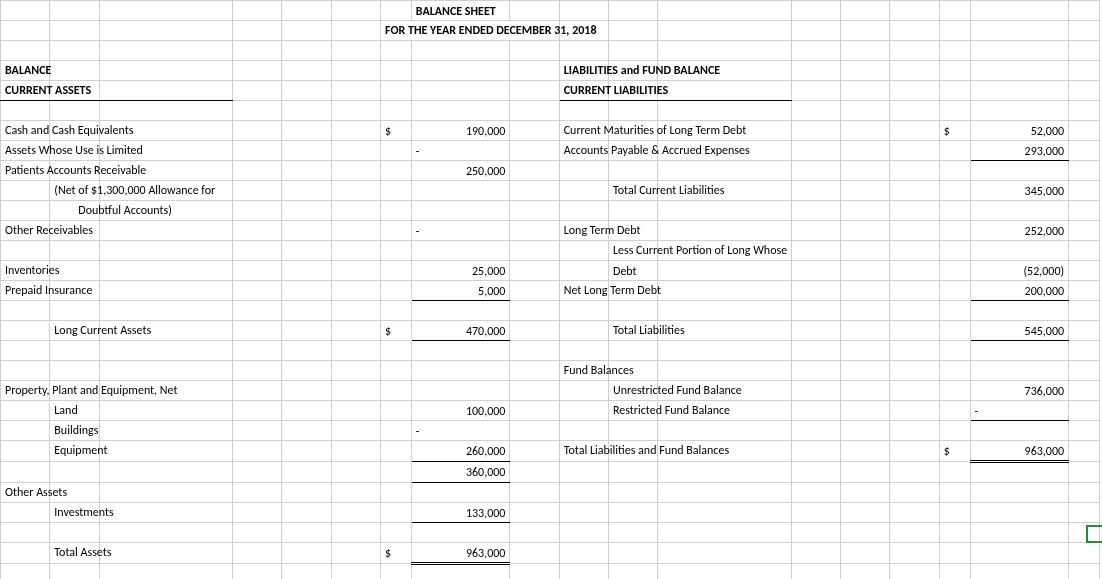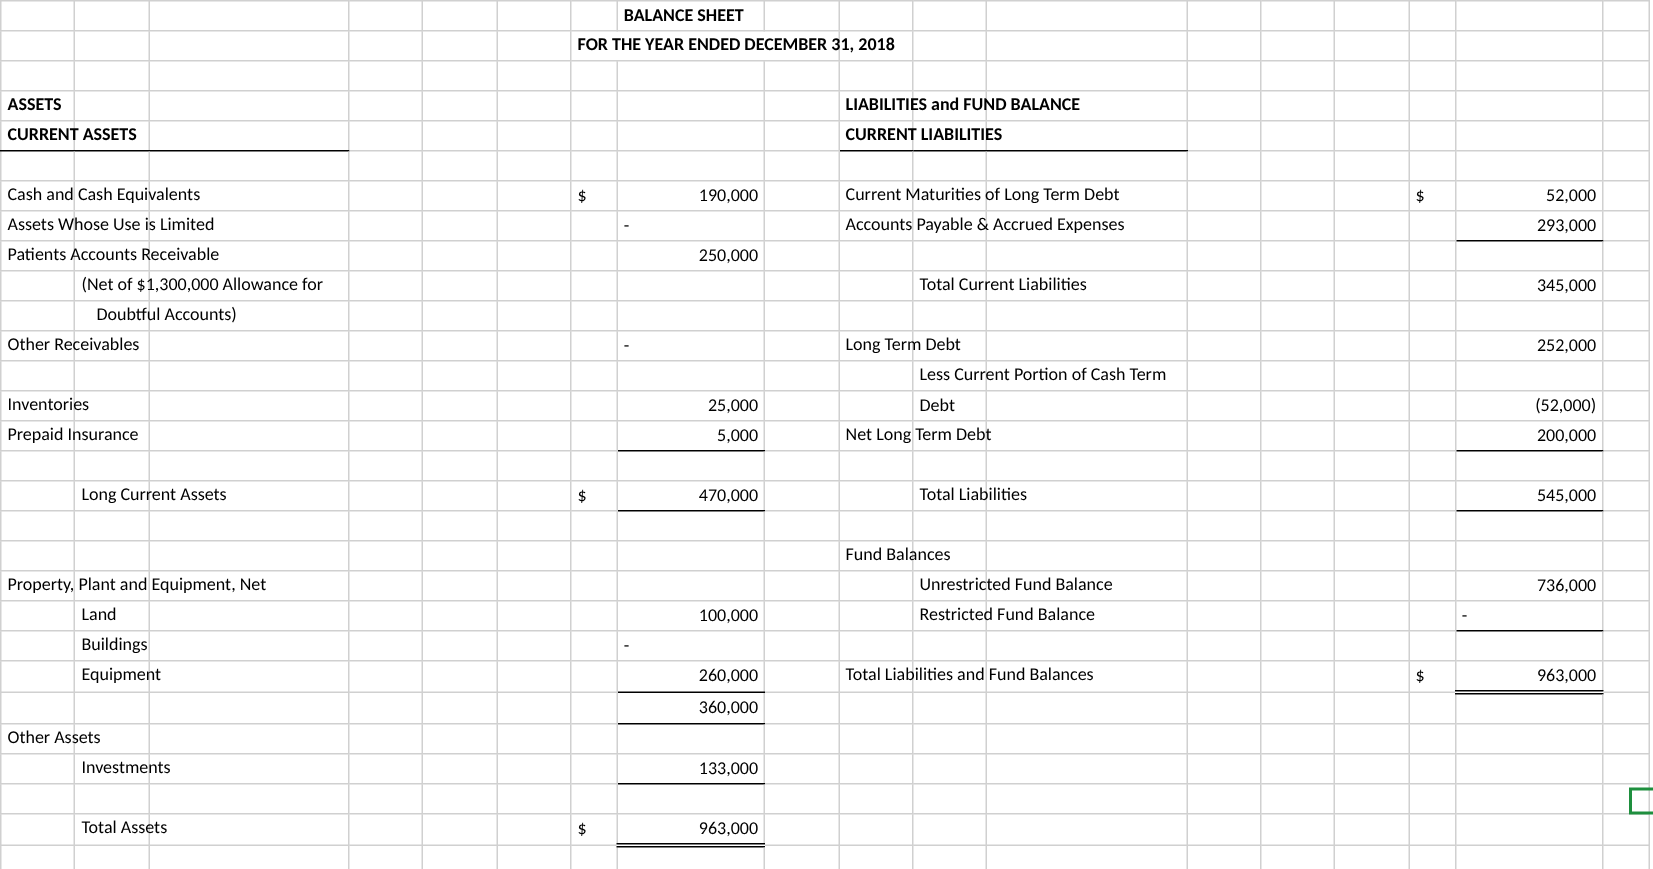--- a/index.html
+++ b/index.html
@@ -153,21 +153,21 @@
         <td></td>
         <td></td>
         <td></td>
         <td></td>
         <td></td>
         <td></td>
       </tr>
 
   <tr>
     <td class="b noflow">
-          <span class="flow">ASSETS</span>
+          <span class="flow">BALANCE</span>
         </td>
     <td></td>
         <td></td>
         <td></td>
         <td></td>
         <td></td>
         <td></td>
         <td></td>
         <td></td>
     <td class="b noflow">
@@ -322,21 +322,21 @@
         <td></td>
         <td></td>
         <td></td>
     <td class="r">345,000</td>
     <td></td>
   </tr>
 
   <tr>
     <td></td>
     <td class="noflow">
-          <span class="flow" style="left:14px">Doubtful Accounts)</span>
+          <span class="flow" style="left:28px">Doubtful Accounts)</span>
         </td>
     <td></td>
         <td></td>
         <td></td>
         <td></td>
         <td></td>
         <td></td>
         <td></td>
         <td></td>
         <td></td>
@@ -379,21 +379,21 @@
         <td></td>
         <td></td>
         <td></td>
         <td></td>
         <td></td>
         <td></td>
         <td></td>
         <td></td>
         <td></td>
     <td class="noflow">
-          <span class="flow">Less Current Portion of Cash Term</span>
+          <span class="flow">Less Current Portion of Long Whose</span>
         </td>
     <td></td>
         <td></td>
         <td></td>
         <td></td>
         <td></td>
         <td></td>
         <td></td>
   </tr>
 

